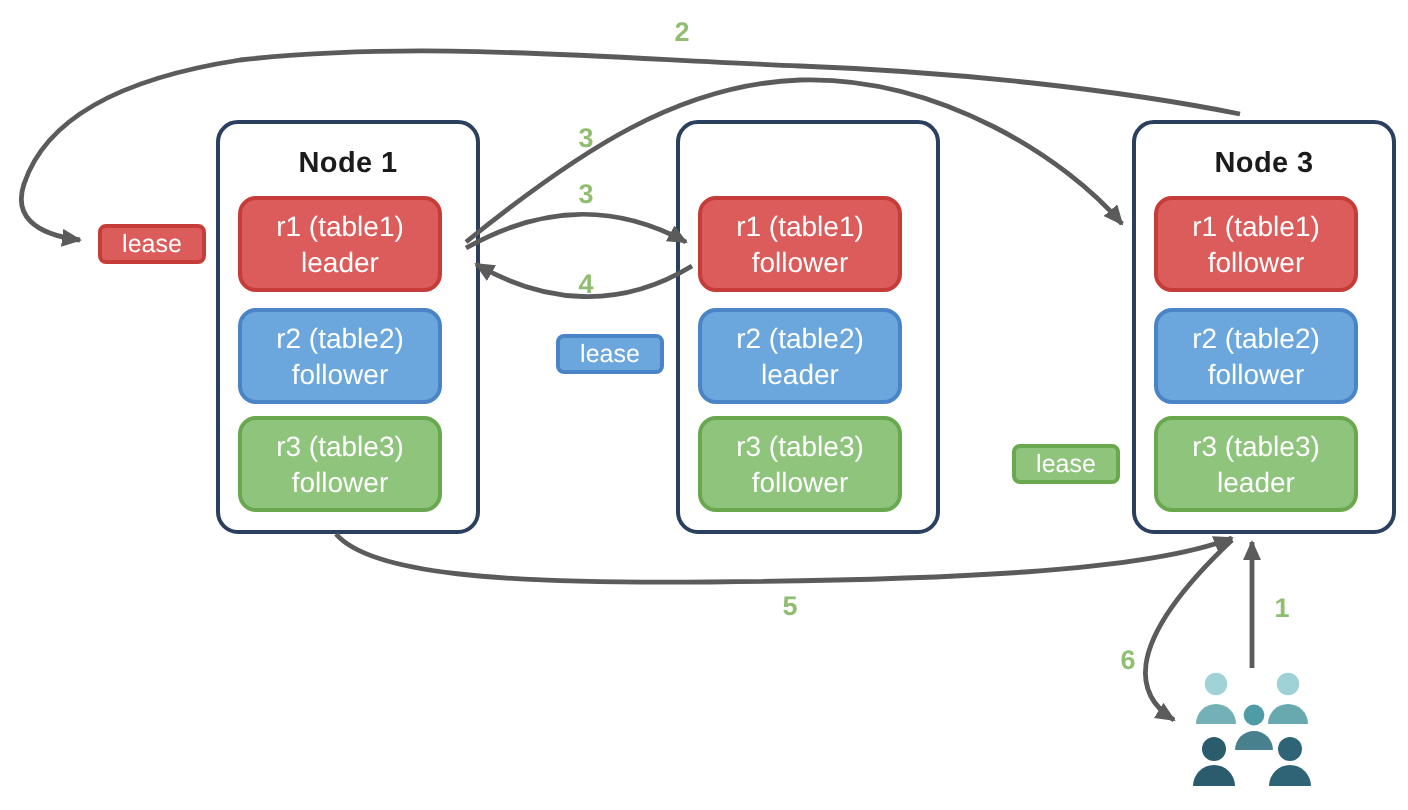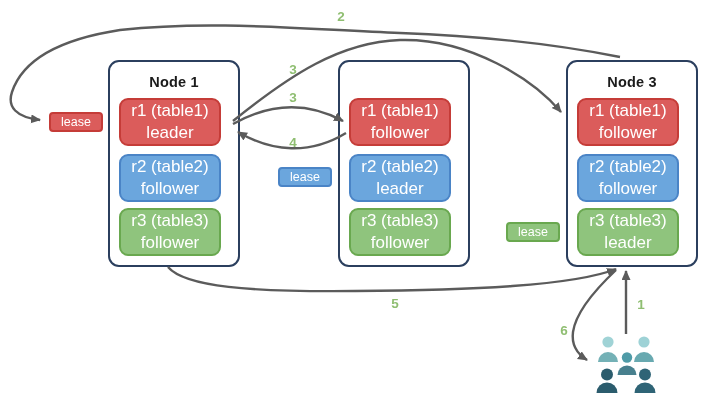--- a/index.html
+++ b/index.html
@@ -35,21 +35,21 @@
   #node2{left:338px;}
   #node3{left:566px;}
   .node-title{
     margin-top:12px;text-align:center;font-weight:bold;font-size:14.5px;
     color:var(--node-title-color);letter-spacing:.2px;
   }
   .replica{
     position:absolute;left:9px;width:102px;height:48px;box-sizing:border-box;
     border-radius:9px;border:2px solid;display:flex;flex-direction:column;
     align-items:center;justify-content:center;color:var(--box-text);
-    font-size:17px;line-height:1.32;text-align:center;
+    font-size:14px;line-height:1.32;text-align:center;
   }
   .replica.r1{top:36px;}
   .replica.r2{top:92px;}
   .replica.r3{top:146px;}
   .replica.red{background:var(--red-fill);border-color:var(--red-border);}
   .replica.blue{background:var(--blue-fill);border-color:var(--blue-border);}
   .replica.green{background:var(--green-fill);border-color:var(--green-border);}
 
   .lease{
     position:absolute;width:54px;height:20px;box-sizing:border-box;z-index:2;

